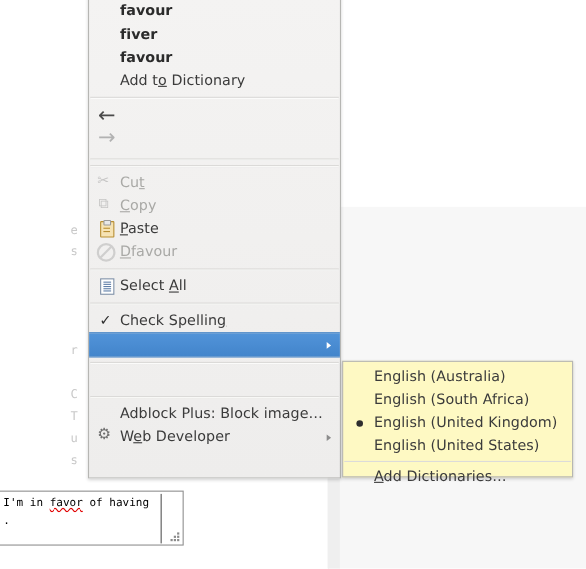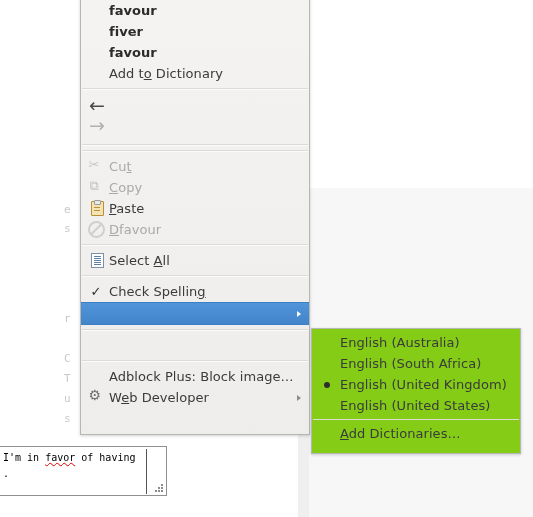--- a/index.html
+++ b/index.html
@@ -117,22 +117,22 @@
     left: 80px;
     top: -4px;
     width: 230px;
     height: 439px;
     background: linear-gradient(to bottom, #f4f3f2 0%, #eeedec 100%);
   }
   #submenu {
     left: 311px;
     top: 328px;
     width: 210px;
-    height: 126px;
-    background: #84cc16;
+    height: 106px;
+    background: #fef9c3;
   }
 
   .mi {
     position: relative;
     display: flex;
     align-items: center;
     height: 21px;
     padding: 0 6px 0 6px;
     box-sizing: border-box;
     white-space: nowrap;

